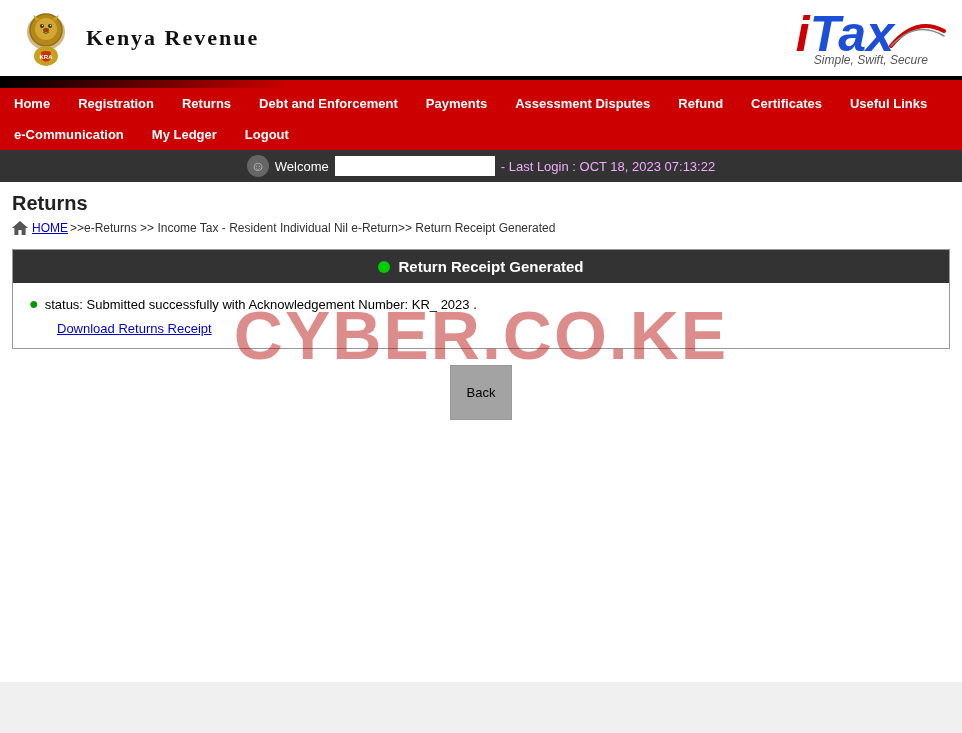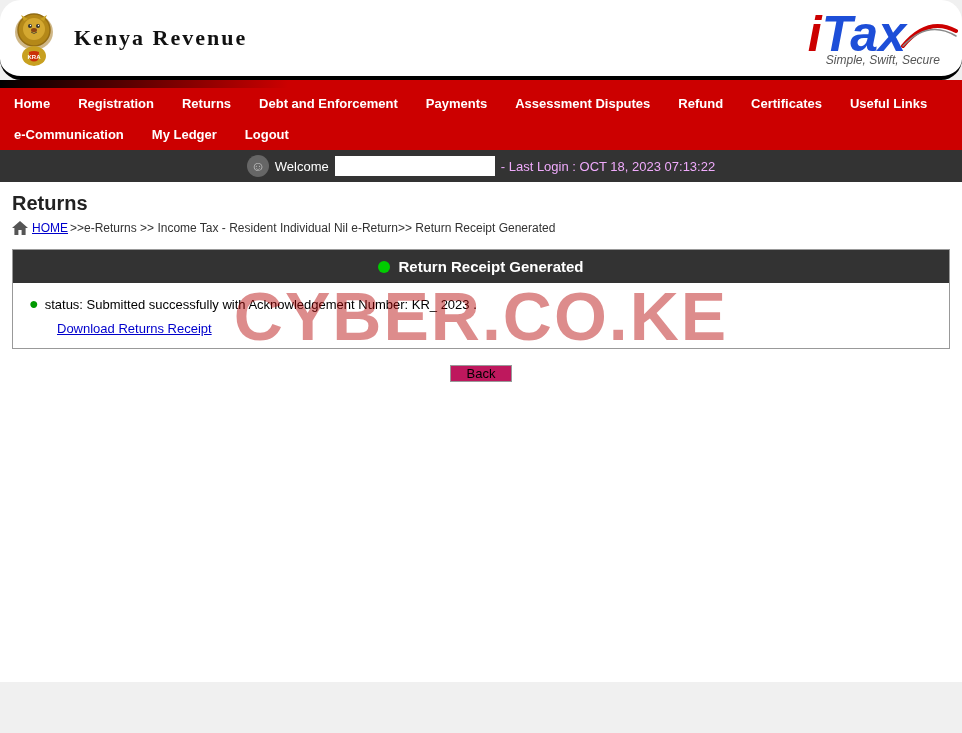--- a/index.html
+++ b/index.html
@@ -10,24 +10,23 @@
       width: 962px;
       min-height: 733px;
     }
 
     
     .header {
       background: #fff;
       display: flex;
       align-items: center;
       justify-content: space-between;
-      padding: 8px 4px;
+      padding: 8px 16px;
       border-bottom: 4px solid #000;
       position: relative;
-      border-radius: 21px;
     }
     .header-logo-area {
       display: flex;
       align-items: center;
       gap: 10px;
     }
     .kra-lion {
       width: 60px;
       height: 60px;
     }
@@ -172,23 +171,23 @@
       font-size: 13px;
       margin-left: 28px;
     }
 
     
     .back-btn-row {
       text-align: center;
       margin-top: 16px;
     }
     .back-btn {
-      background: #be185d;
+      background: #a3a3a3;
       border: 1px solid #999;
-      padding: 0 16px;
+      padding: 19px 16px;
       cursor: pointer;
       font-size: 13px;
     }
 
     
     .watermark {
       position: absolute;
       top: 50%;
       left: 50%;
       transform: translate(-50%, -50%);

